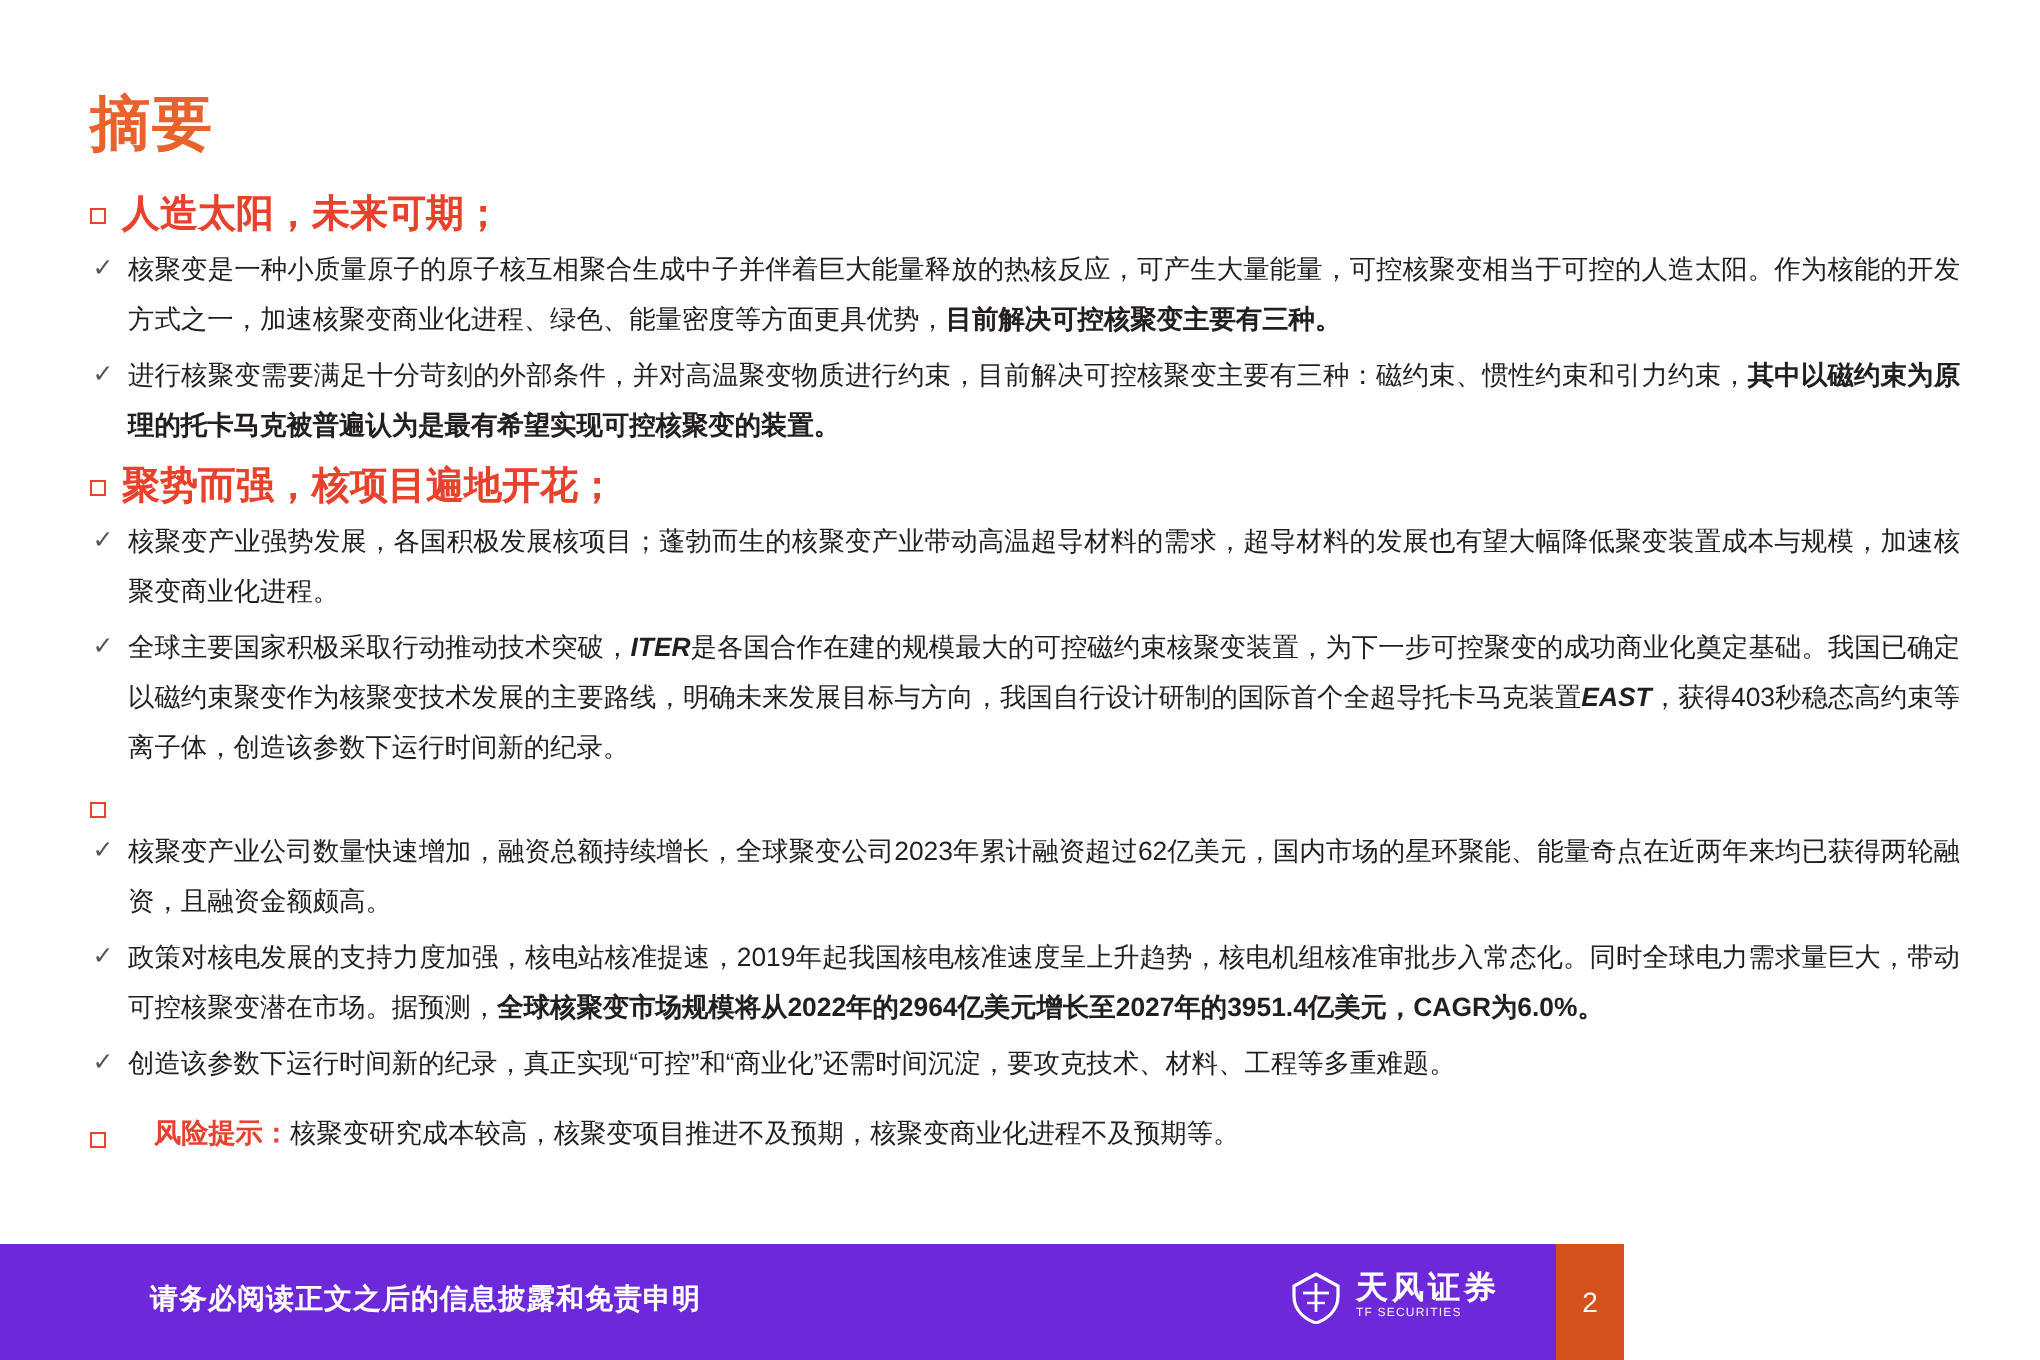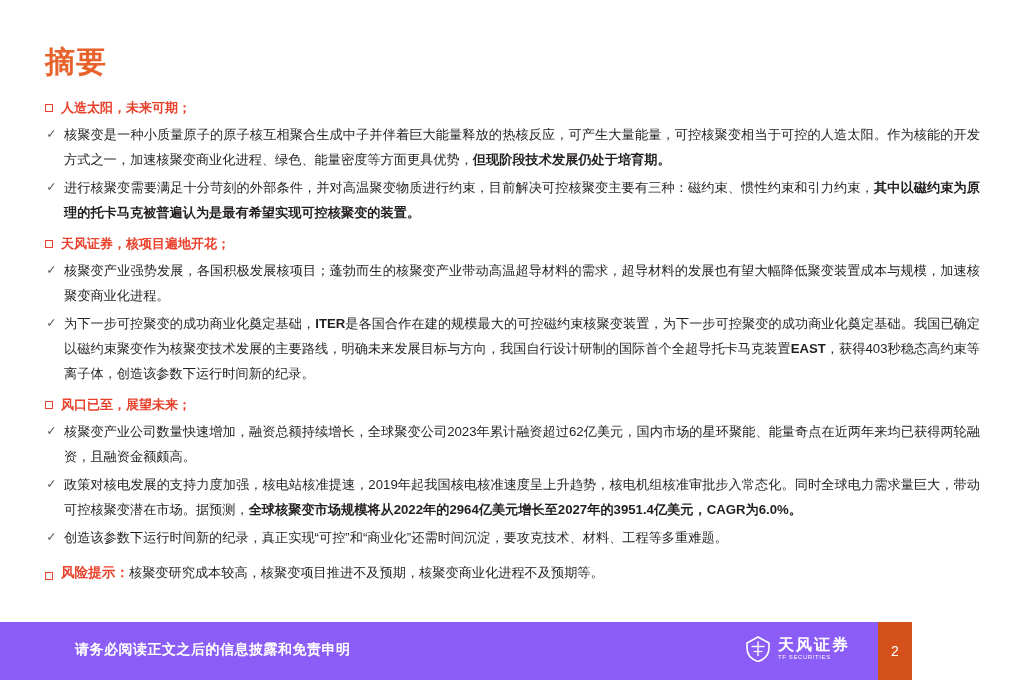--- a/index.html
+++ b/index.html
@@ -56,21 +56,21 @@
   .head .sq {
     width: 8px;
     height: 8px;
     border: 1.6px solid #e8412c;
     box-sizing: border-box;
     margin-top: 6px;
     margin-right: 8px;
     flex: none;
   }
   .head .htext {
-    font-size: 13px;
+    font-size: 19px;
     font-weight: bold;
     color: #e8412c;
     line-height: 20px;
   }
   .bullet {
     display: flex;
     align-items: flex-start;
     margin-bottom: 3px;
   }
   .bullet .chk {
@@ -84,25 +84,26 @@
   }
   .bullet p {
     margin: 0;
     font-size: 13.2px;
     line-height: 25px;
     color: #231f20;
     text-align: justify;
     flex: 1;
   }
   .b { font-weight: bold; }
-  .it { }
+  .it { font-style: italic; }
   .risk {
     display: flex;
     align-items: center;
     margin-top: 12px;
+    gap: 16px;
   }
   .risk .sq {
     width: 8px;
     height: 8px;
     border: 1.6px solid #e8412c;
     box-sizing: border-box;
     margin-top: 6px;
     margin-right: 8px;
     flex: none;
   }
@@ -117,23 +118,23 @@
     font-size: 13.2px;
     line-height: 21px;
     color: #231f20;
   }
 
   
   .footer {
     position: absolute;
     left: 0;
     bottom: 0;
-    width: 912px;
+    width: 812px;
     height: 58px;
-    background: #8b5cf6;
+    background: #6d28d9;
   }
   .footer-text {
     position: absolute;
     left: 75px;
     top: 19px;
     color: #ffffff;
     font-size: 14px;
     font-weight: bold;
     letter-spacing: 0.5px;
   }
@@ -191,47 +192,46 @@
 
   <div class="content">
 
     <div class="block">
       <div class="head">
         <span class="sq"></span>
         <span class="htext">人造太阳，未来可期；</span>
       </div>
       <div class="bullet">
         <span class="chk">✓</span>
-        <p><span>核聚变是一种小质量原子的原子核互相聚合生成中子并伴着巨大能量释放的热核反应，可产生大量能量，可控核聚变相当于可控的人造太阳。作为核能的开发方式之一，加速核聚变商业化进程、绿色、能量密度等方面更具优势，</span><span class="b">但现阶段技术发展仍处于培育期。</span></p>
+        <p><span>核聚变是一种小质量原子的原子核互相聚合生成中子并伴着巨大能量释放的热核反应，可产生大量能量，可控核聚变相当于可控的人造太阳。作为核能的开发方式之一，加速核聚变商业化进程、绿色、能量密度等方面更具优势，</span><span class="b">目前解决可控核聚变主要有三种。</span></p>
       </div>
       <div class="bullet">
         <span class="chk">✓</span>
         <p><span>进行核聚变需要满足十分苛刻的外部条件，并对高温聚变物质进行约束，目前解决可控核聚变主要有三种：磁约束、惯性约束和引力约束，</span><span class="b">其中以磁约束为原理的托卡马克被普遍认为是最有希望实现可控核聚变的装置。</span></p>
       </div>
     </div>
 
     <div class="block">
       <div class="head">
         <span class="sq"></span>
-        <span class="htext">天风证券，核项目遍地开花；</span>
+        <span class="htext">聚势而强，核项目遍地开花；</span>
       </div>
       <div class="bullet">
         <span class="chk">✓</span>
         <p><span>核聚变产业强势发展，各国积极发展核项目；蓬勃而生的核聚变产业带动高温超导材料的需求，超导材料的发展也有望大幅降低聚变装置成本与规模，加速核聚变商业化进程。</span></p>
       </div>
       <div class="bullet">
         <span class="chk">✓</span>
-        <p><span>为下一步可控聚变的成功商业化奠定基础，</span><span class="it b">ITER</span><span>是各国合作在建的规模最大的可控磁约束核聚变装置，为下一步可控聚变的成功商业化奠定基础。我国已确定以磁约束聚变作为核聚变技术发展的主要路线，明确未来发展目标与方向，我国自行设计研制的国际首个全超导托卡马克装置</span><span class="it b">EAST</span><span>，获得403秒稳态高约束等离子体，创造该参数下运行时间新的纪录。</span></p>
+        <p><span>全球主要国家积极采取行动推动技术突破，</span><span class="it b">ITER</span><span>是各国合作在建的规模最大的可控磁约束核聚变装置，为下一步可控聚变的成功商业化奠定基础。我国已确定以磁约束聚变作为核聚变技术发展的主要路线，明确未来发展目标与方向，我国自行设计研制的国际首个全超导托卡马克装置</span><span class="it b">EAST</span><span>，获得403秒稳态高约束等离子体，创造该参数下运行时间新的纪录。</span></p>
       </div>
     </div>
 
     <div class="block">
       <div class="head">
         <span class="sq"></span>
-        <span class="htext">风口已至，展望未来；</span>
       </div>
       <div class="bullet">
         <span class="chk">✓</span>
         <p><span>核聚变产业公司数量快速增加，融资总额持续增长，全球聚变公司2023年累计融资超过62亿美元，国内市场的星环聚能、能量奇点在近两年来均已获得两轮融资，且融资金额颇高。</span></p>
       </div>
       <div class="bullet">
         <span class="chk">✓</span>
         <p><span>政策对核电发展的支持力度加强，核电站核准提速，2019年起我国核电核准速度呈上升趋势，核电机组核准审批步入常态化。同时全球电力需求量巨大，带动可控核聚变潜在市场。据预测，</span><span class="b">全球核聚变市场规模将从2022年的2964亿美元增长至2027年的3951.4亿美元，CAGR为6.0%。</span></p>
       </div>
       <div class="bullet">

